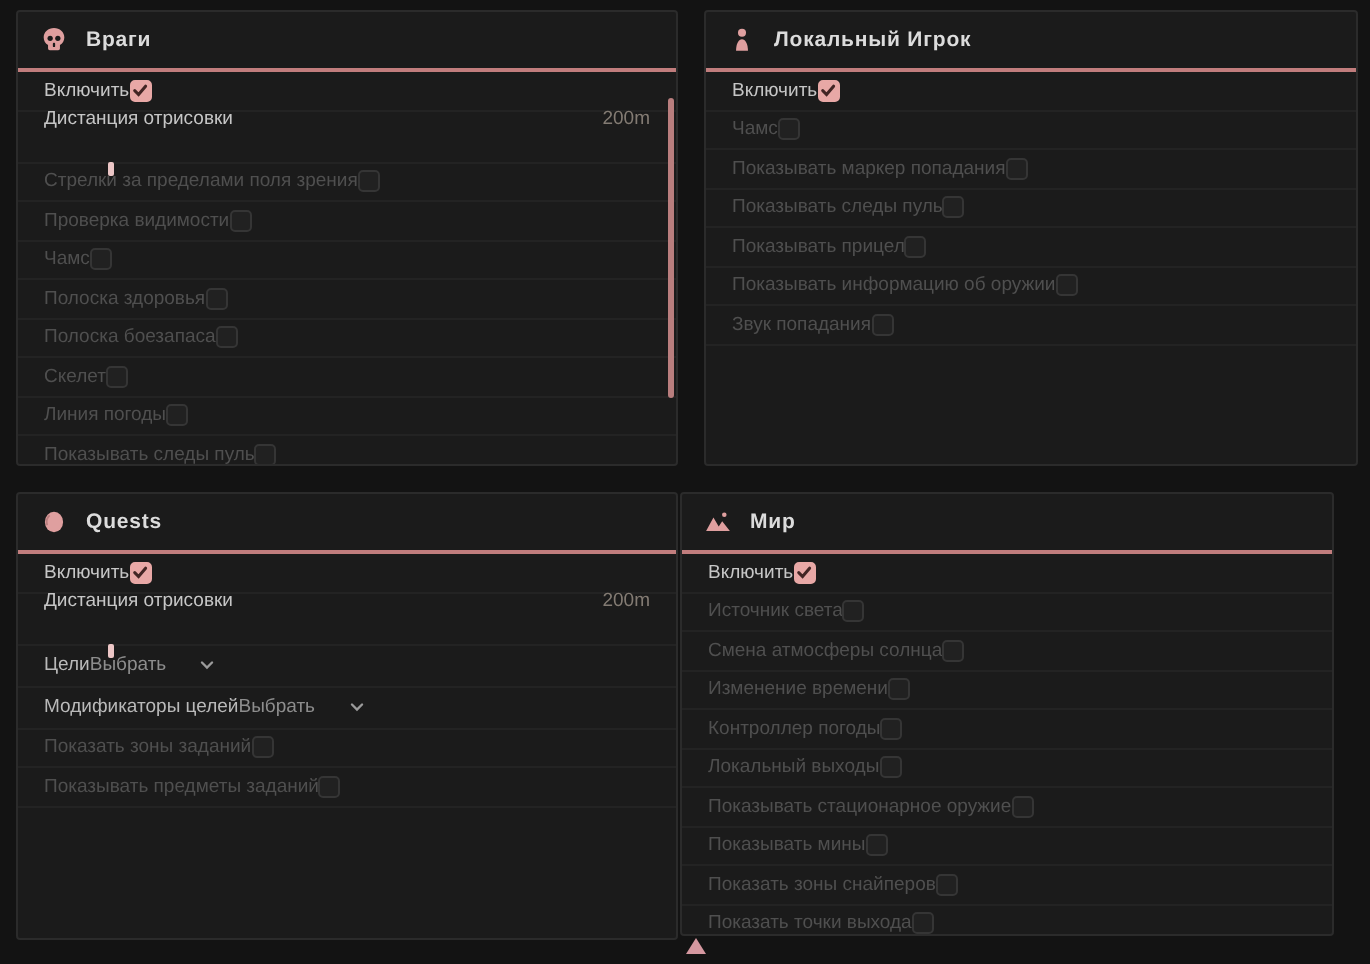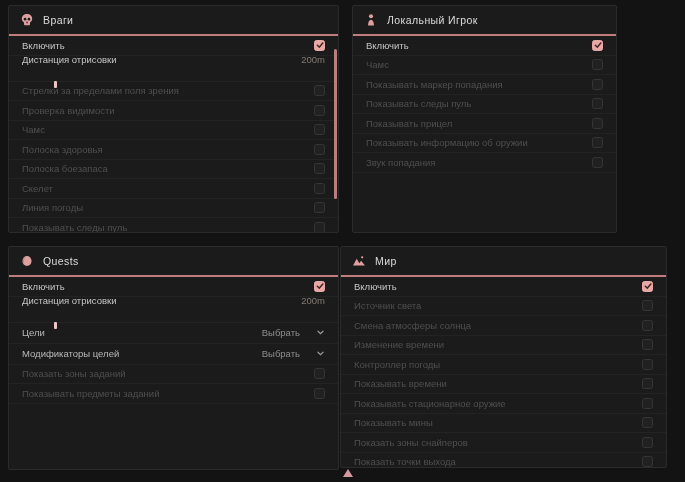--- a/index.html
+++ b/index.html
@@ -1,27 +1,27 @@
 <!DOCTYPE html>
 <html><head>
 <meta charset="utf-8">
 <style>
   *{margin:0;padding:0;box-sizing:border-box}
   html,body{width:685px;height:482px;overflow:hidden;background:#131313;font-family:"Liberation Sans",sans-serif}
   .panel{position:absolute;background:#1b1b1b;border:1px solid #2b2b2b;border-radius:2px}
   #panel-0{left:8px;top:5px;width:331px;height:228px}
-  #panel-1{left:352px;top:5px;width:265px;height:228px}
+  #panel-1{left:352px;top:5px;width:327px;height:228px}
   #panel-2{left:8px;top:246px;width:331px;height:224px}
   #panel-3{left:340px;top:246px;width:327px;height:222px}
   .hdr{height:28px;display:flex;align-items:center;gap:9px;padding:0 11px}
-  .hdr .ttl{font-size:10.5px;font-weight:normal;color:#dcdcdc;letter-spacing:.4px}
+  .hdr .ttl{font-size:10.5px;font-weight:bold;color:#dcdcdc;letter-spacing:.4px}
   .hdr svg{flex:none}
   .accent{height:2px;background:#c17d7d}
   .rows{position:relative;height:calc(100% - 30px);overflow:hidden}
-  .row{display:flex;align-items:center;justify-content:space-between;height:19.5px;padding:0 13px;border-bottom:1px solid #232323}
+  .row{display:flex;align-items:center;justify-content:flex-start;height:19.5px;padding:0 13px;border-bottom:1px solid #232323}
   .row .lbl{font-size:9.5px;color:#4f4f4f;white-space:nowrap;overflow:hidden}
   .row.on .lbl{color:#c6c6c6}
   .row.select{height:21px}
   .row.select .lbl{color:#b9b9b9}
   .cb{width:11px;height:11px;border-radius:2.5px;border:1px solid #353535;background:#212121;
       display:flex;align-items:center;justify-content:center;flex:none}
   .cb.checked{background:#e8a8a6;border-color:#e8a8a6}
   .row.slider{height:26px;flex-direction:column;align-items:stretch;justify-content:center;gap:18px}
   .row.slider .line1{display:flex;justify-content:space-between;align-items:center}
   .val{font-size:9.5px;color:#837b73}
@@ -233,21 +233,21 @@
       </div>
       <div class="row toggle">
         <span class="lbl">Изменение времени</span>
         <span class="cb"></span>
       </div>
       <div class="row toggle">
         <span class="lbl">Контроллер погоды</span>
         <span class="cb"></span>
       </div>
       <div class="row toggle">
-        <span class="lbl">Показывать времени</span>
+        <span class="lbl">Локальный выходы</span>
         <span class="cb"></span>
       </div>
       <div class="row toggle">
         <span class="lbl">Показывать стационарное оружие</span>
         <span class="cb"></span>
       </div>
       <div class="row toggle">
         <span class="lbl">Показывать мины</span>
         <span class="cb"></span>
       </div>

